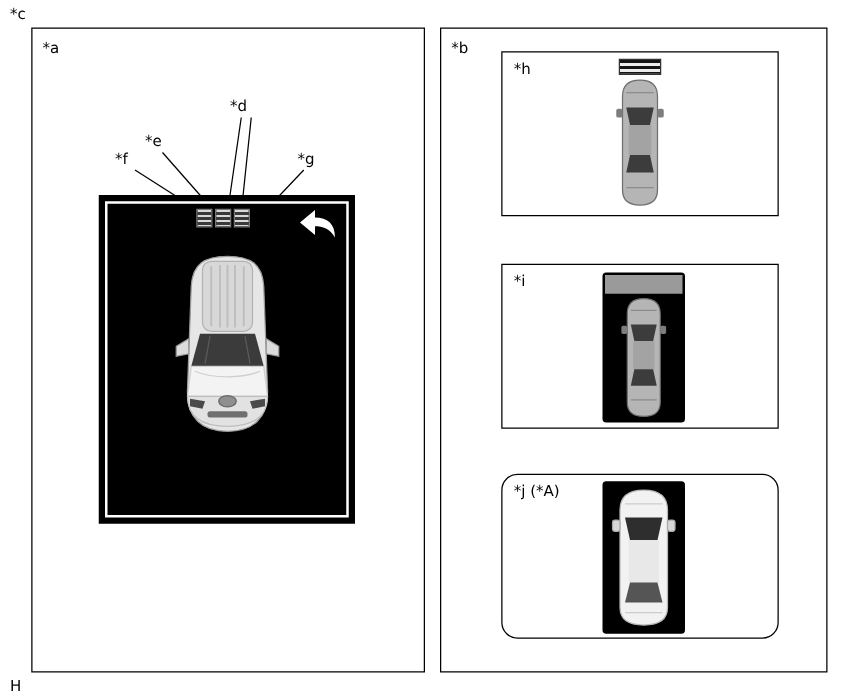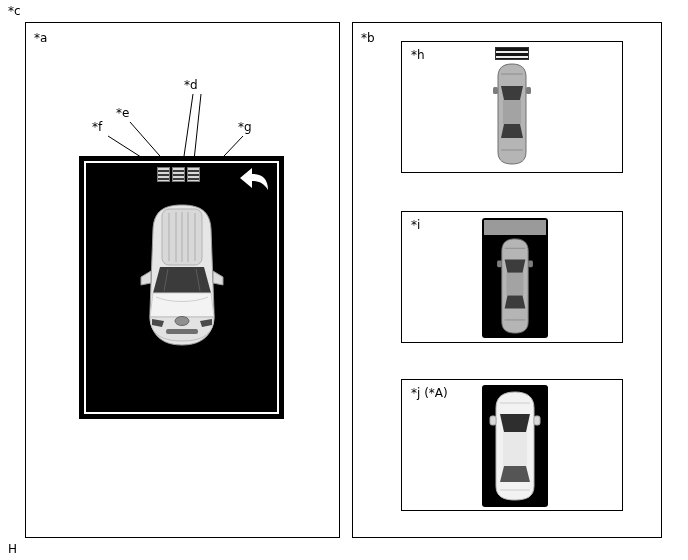--- a/index.html
+++ b/index.html
@@ -21,21 +21,21 @@
   .dark-panel{position:absolute;left:53px;top:133px;width:205px;height:263px;background:#000;padding:5px;box-sizing:border-box;}
   .dark-inner{position:relative;width:100%;height:100%;border:2px solid #fff;box-sizing:border-box;background:#000;}
   .sensor-unit{position:absolute;left:71px;top:4px;display:flex;gap:2px;}
   .sensor-block{width:13px;height:15px;border:1px solid #777;box-sizing:border-box;
     background:repeating-linear-gradient(180deg,#d9d9d9 0 2px,#3a3a3a 2px 4px);}
   .return-arrow{position:absolute;right:6px;top:2px;width:34px;height:27px;}
   .car-a{position:absolute;left:50%;top:36px;transform:translateX(-50%);}
   .sub-box{position:absolute;left:48px;width:222px;height:132px;border:1px solid #000;box-sizing:border-box;background:#fff;}
   #box-h{top:18px;}
   #box-i{top:188px;}
-  #box-j{top:356px;}
+  #box-j{top:356px;border-radius:13px;}
   .sub-label{position:absolute;left:9px;top:6px;font-size:12px;z-index:2;}
   .car-col{position:absolute;left:50%;top:5px;transform:translateX(-50%);display:flex;flex-direction:column;align-items:center;gap:2px;}
   .striped-marker{width:34px;height:13px;border:1px solid #333;box-sizing:border-box;
     background:repeating-linear-gradient(180deg,#151515 0 2.5px,#ededed 2.5px 5px);}
   .road-strip{position:absolute;left:80px;top:6px;width:66px;height:120px;background:#000;border-radius:3px;
     display:flex;flex-direction:column;align-items:center;}
   .road-band{width:62px;height:15px;background:#9a9a9a;margin-top:2px;}
   #box-j .road-strip{top:5px;height:122px;justify-content:center;}
 </style>
 </head>

